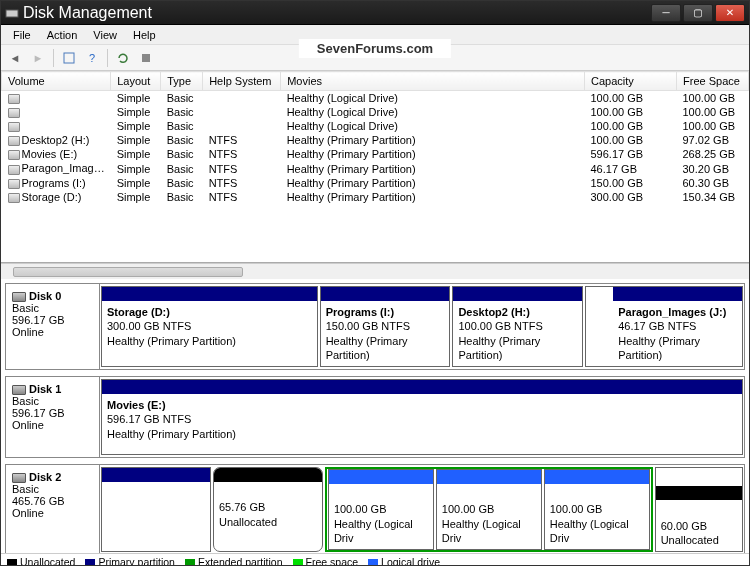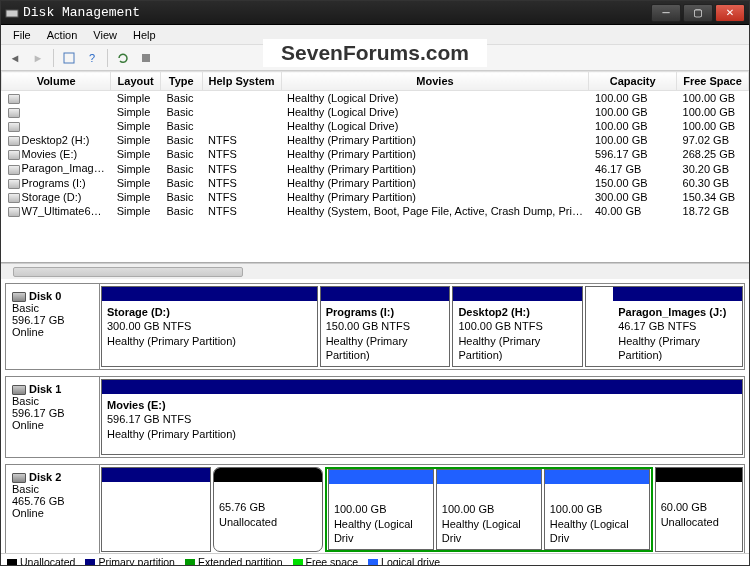--- a/index.html
+++ b/index.html
@@ -1,31 +1,31 @@
 <!DOCTYPE html>
 <html><head>
 <meta charset="utf-8">
 <style>
 * { box-sizing: border-box; margin: 0; padding: 0; }
 body { font-family: "Segoe UI", Tahoma, sans-serif; font-size: 11px; background: #fff; width: 750px; height: 566px; overflow: hidden; border: 1px solid #333; }
 .titlebar { background: linear-gradient(#2b2b2b,#1a1a1a); color: #fff; height: 24px; display: flex; align-items: center; padding: 0 4px; border-bottom: 1px solid #000; }
 .titlebar .icon { width: 14px; height: 14px; margin-right: 4px; display: inline-flex; }
-.titlebar .title { flex: 1; font-size: 13px; font-family: Liberation Mono, monospace; }
+.titlebar .title { flex: 1; font-size: 16px; }
 .win-btns { display: flex; gap: 0; }
 .win-btn { width: 30px; height: 18px; display: flex; align-items: center; justify-content: center; font-size: 10px; color: #fff; background: linear-gradient(#555,#333); border: 1px solid #222; margin-left: 2px; border-radius: 2px; cursor: pointer; }
 .win-btn.close { background: linear-gradient(#e06050,#c03020); }
 .menubar { background: #f0f0f0; height: 20px; display: flex; align-items: center; padding: 0 4px; border-bottom: 1px solid #ddd; }
 .menubar span { padding: 2px 8px; cursor: pointer; }
 .toolbar { background: #f5f5f5; height: 26px; display: flex; align-items: center; padding: 0 4px; gap: 3px; border-bottom: 1px solid #ccc; position: relative; }
 .tool-btn { width: 20px; height: 20px; display: flex; align-items: center; justify-content: center; border: 1px solid transparent; cursor: pointer; color: #666; }
 .tool-sep { width: 1px; height: 18px; background: #ccc; margin: 0 2px; }
-.watermark { position: absolute; left: 50%; transform: translateX(-50%); background: #fff; padding: 2px 18px; font-weight: bold; font-size: 21px; color: #333; top: -6px; }
+.watermark { position: absolute; left: 50%; transform: translateX(-50%); background: #fff; padding: 2px 18px; font-weight: bold; font-size: 13px; color: #333; top: -6px; }
 .top-pane { height: 192px; overflow: auto; border-bottom: 1px solid #aaa; }
 table { border-collapse: collapse; width: 100%; font-size: 11px; }
-th { background: linear-gradient(#fff,#f0f0f0); border: 1px solid #e0e0e0; text-align: center; padding: 3px 6px; font-weight: bold; white-space: nowrap; cursor: pointer; }
+th { background: linear-gradient(#fff,#f0f0f0); border: 1px solid #e0e0e0; text-align: left; padding: 3px 6px; font-weight: normal; white-space: nowrap; cursor: pointer; }
 td { padding: 1px 6px; white-space: nowrap; }
 .vol-icon { display: inline-block; width: 12px; height: 10px; background: linear-gradient(#eee,#bbb); border: 1px solid #888; border-radius: 1px; vertical-align: middle; margin-right: 2px; }
 .hscroll { height: 16px; background: #f0f0f0; border-top: 1px solid #ccc; display: flex; align-items: center; padding: 0 12px; }
 .hscroll .thumb { height: 10px; background: linear-gradient(#ddd,#ccc); border: 1px solid #aaa; border-radius: 2px; width: 230px; }
 .bottom-pane { height: 274px; overflow: auto; padding: 4px; }
 .disk-row { display: flex; border: 1px solid #888; margin-bottom: 6px; background: #fff; min-height: 82px; }
 .disk-label { width: 94px; padding: 6px; border-right: 1px solid #888; background: #fff; }
 .disk-label .dicon { display: inline-block; width: 14px; height: 10px; background: linear-gradient(#ccc,#888); border: 1px solid #555; border-radius: 1px; margin-right: 3px; vertical-align: middle; }
 .disk-label b { font-weight: bold; text-align: center; }
 .disk-parts { flex: 1; display: flex; }
@@ -172,29 +172,20 @@
         </tr>
         <tr>
           <td><span class="vol-icon"></span>Storage (D:)</td>
           <td>Simple</td>
           <td>Basic</td>
           <td>NTFS</td>
           <td>Healthy (Primary Partition)</td>
           <td>300.00 GB</td>
           <td>150.34 GB</td>
         </tr>
-        <tr>
-          <td><span class="vol-icon"></span>W7_Ultimate6…</td>
-          <td>Simple</td>
-          <td>Basic</td>
-          <td>NTFS</td>
-          <td>Healthy (System, Boot, Page File, Active, Crash Dump, Pri…</td>
-          <td>40.00 GB</td>
-          <td>18.72 GB</td>
-        </tr>
       </tbody>
   </table>
 </div>
 <div class="hscroll">
     <div class="thumb"></div>
   </div>
 
 <div class="bottom-pane" id="disks">
     <div class="disk-row">
       <div class="disk-label"><span class="dicon"></span><b>Disk 0</b><br>Basic<br>596.17 GB<br>Online</div>
@@ -243,21 +234,21 @@
           </div>
           <div class="part" style="flex: 1 1 0%; margin: 0px 1px;">
             <div class="stripe logical"></div>
             <div class="pbody"><br>100.00 GB<br>Healthy (Logical Driv</div>
           </div>
           <div class="part" style="flex: 1 1 0%; margin: 0px 1px;">
             <div class="stripe logical"></div>
             <div class="pbody"><br>100.00 GB<br>Healthy (Logical Driv</div>
           </div>
         </div>
-        <div class="part" style="flex: 0.8 1 0%;">
+        <div class="part" style="flex: 0.8 1 0%; justify-content: flex-end;">
           <div class="stripe unalloc"></div>
           <div class="pbody"><br>60.00 GB<br>Unallocated</div>
         </div>
       </div>
     </div>
   </div>
 
 <div class="legend">
   <span><span class="sw k-un"></span><span>Unallocated</span></span>
   <span><span class="sw k-pr"></span><span>Primary partition</span></span>

